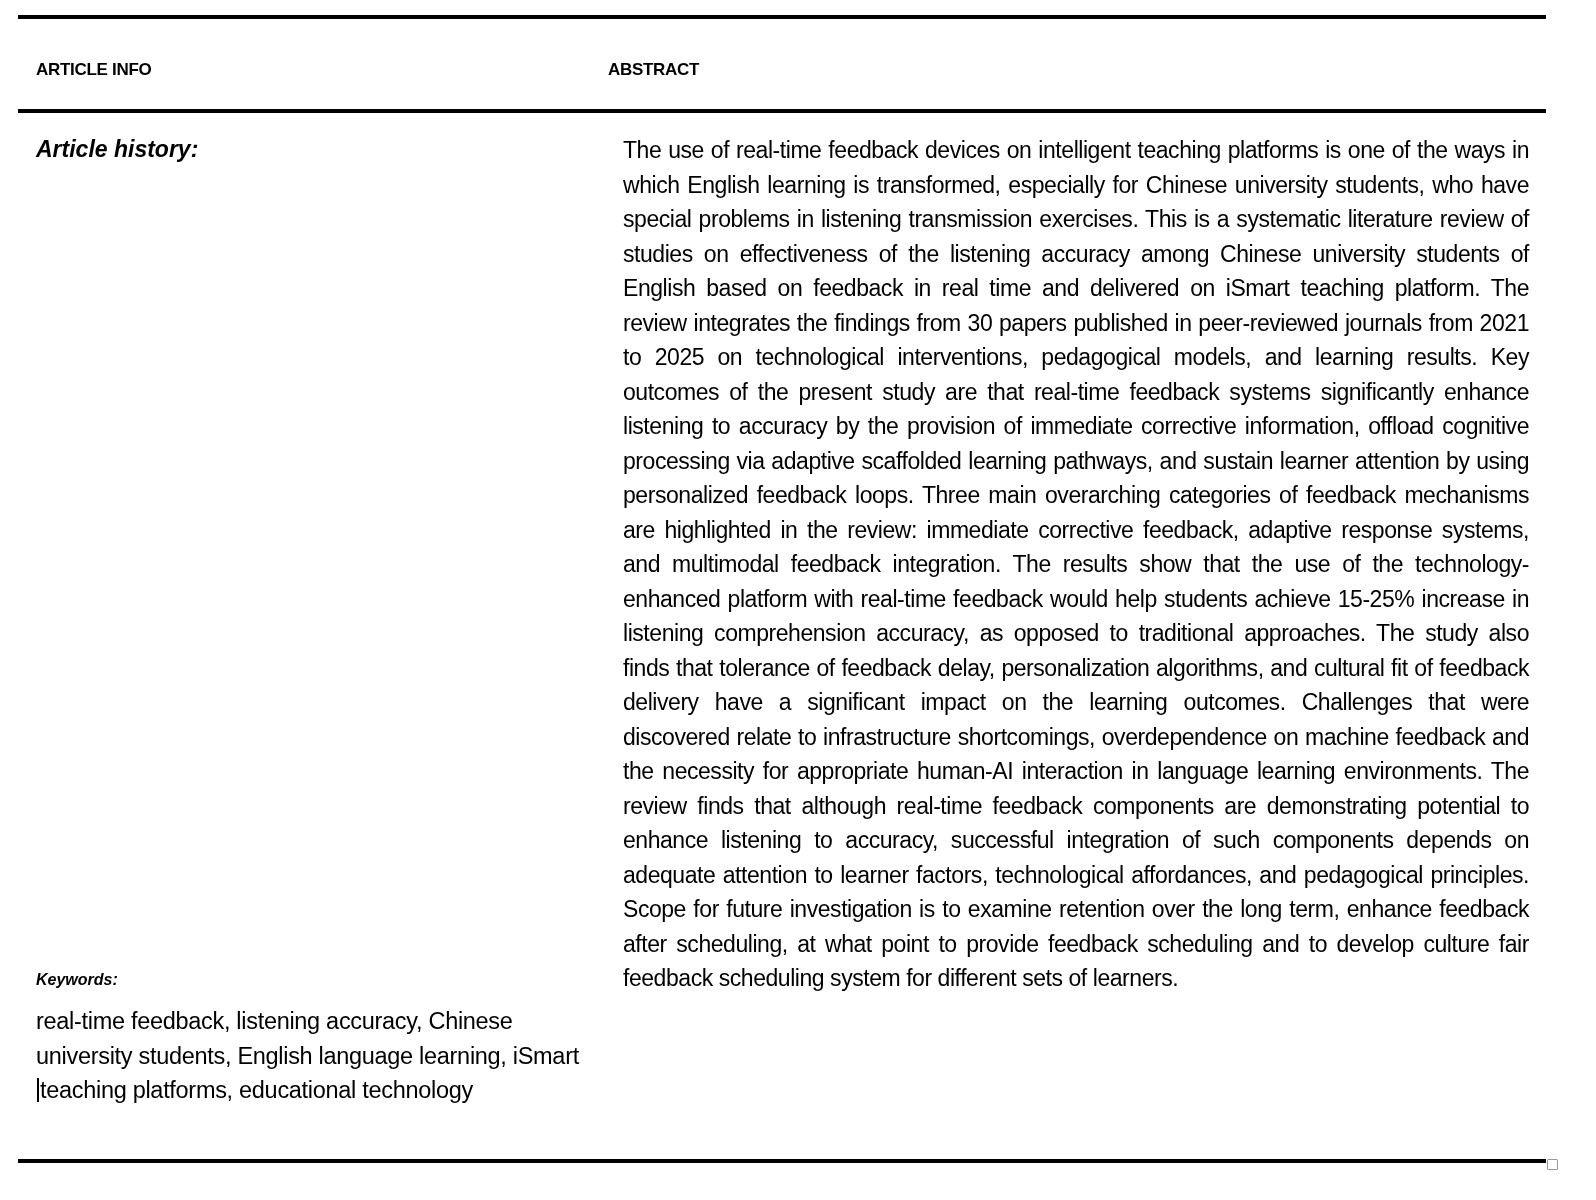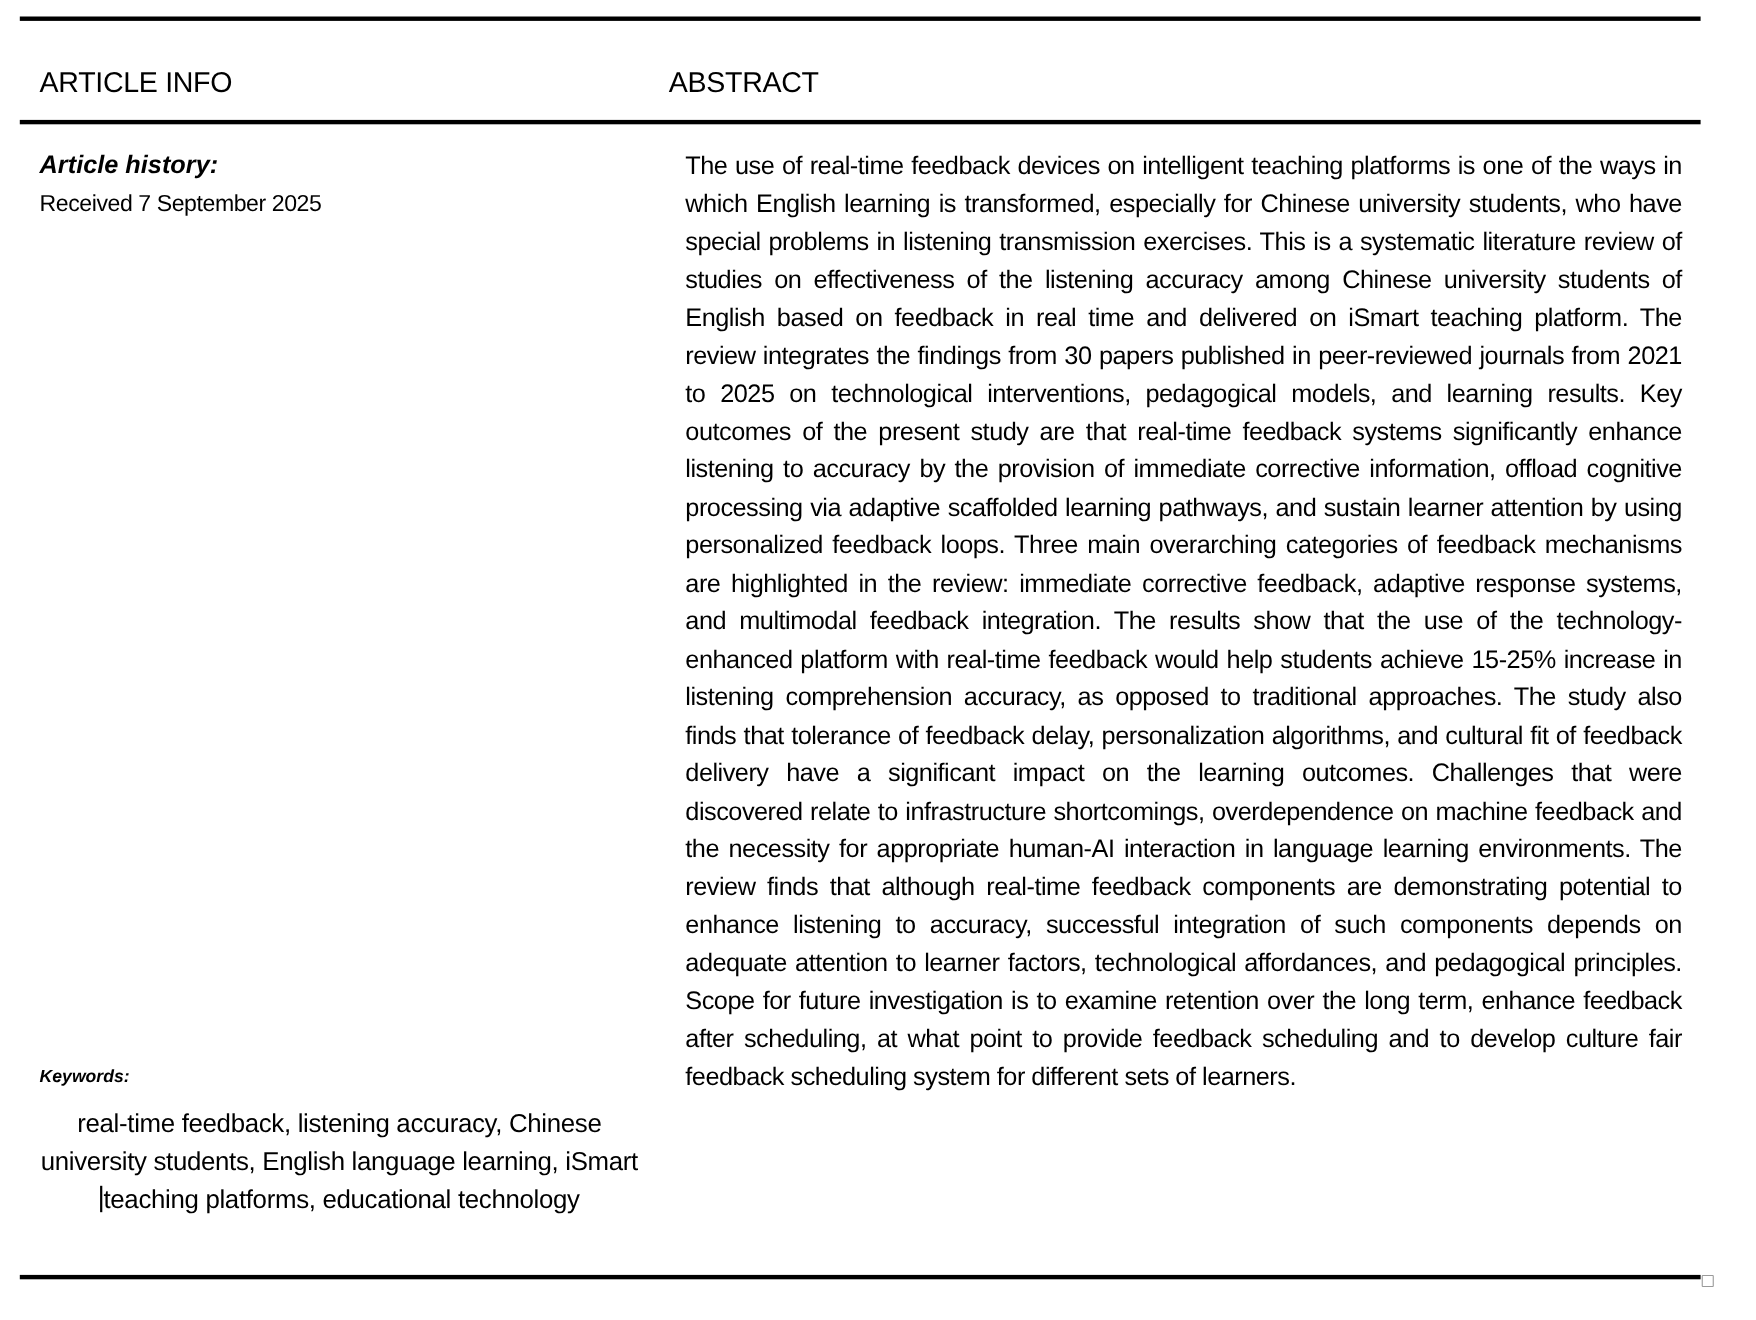--- a/index.html
+++ b/index.html
@@ -9,29 +9,29 @@
   }
   .rule { position: absolute; left: 18px; width: 1528px; background: #000; }
   .rule-top { top: 15px; height: 4px; }
   .rule-mid { top: 109px; height: 4px; }
   .rule-bot { top: 1159px; height: 4px; }
   .resize-handle {
     position: absolute; left: 1547px; top: 1159px; width: 9px; height: 9px;
     border: 1px solid #9a9a9a; background: #fff; border-radius: 1px;
   }
   .heading {
-    position: absolute; top: 60px; font-weight: normal; font-size: 26px; letter-spacing: -0.3px;
+    position: absolute; top: 60px; font-weight: bold; font-size: 17px; letter-spacing: -0.3px;
   }
   .h-info { left: 36px; }
   .h-abs { left: 608px; }
   .left-col { position: absolute; left: 36px; width: 560px; }
   .hist-title { top: 136px; font-size: 23px; font-weight: bold; font-style: italic; }
   .hist-list { top: 171px; font-size: 21px; line-height: 30.5px; letter-spacing: -0.4px; }
   .kw-title { top: 971px; font-size: 16px; font-weight: bold; font-style: italic; }
-  .kw-text { top: 1004px; font-size: 23.5px; line-height: 34.5px; width: 545px; letter-spacing: -0.3px; text-align: center; }
+  .kw-text { top: 1004px; font-size: 23.5px; line-height: 34.5px; width: 545px; letter-spacing: -0.3px; }
   .caret {
     display: inline-block; width: 2px; height: 24px; background: #000;
     vertical-align: -4px; margin: 0 1px;
   }
   .abstract {
     position: absolute; left: 623px; top: 133px; width: 906px;
     font-size: 23px; line-height: 34.5px; text-align: justify; letter-spacing: -0.45px;
   }
 </style>
 </head>
@@ -39,21 +39,20 @@
 
 <div class="rule rule-top"></div>
 
 <div class="heading h-info">ARTICLE INFO</div>
 <div class="heading h-abs">ABSTRACT</div>
 
 <div class="rule rule-mid"></div>
 
 <div class="left-col hist-title">Article history:</div>
 <div class="left-col hist-list">
-  <div>Received 7 September 2025</div>
 </div>
 
 <div class="left-col kw-title">Keywords:</div>
 <div class="left-col kw-text">
   <span>real-time feedback, listening accuracy, Chinese university students, English language learning, iSmart</span><span class="caret"></span><span>teaching platforms, educational technology</span>
 </div>
 
 <div class="abstract">The use of real-time feedback devices on intelligent teaching platforms is one of the ways in which English learning is transformed, especially for Chinese university students, who have special problems in listening transmission exercises. This is a systematic literature review of studies on effectiveness of the listening accuracy among Chinese university students of English based on feedback in real time and delivered on iSmart teaching platform. The review integrates the findings from 30 papers published in peer-reviewed journals from 2021 to 2025 on technological interventions, pedagogical models, and learning results. Key outcomes of the present study are that real-time feedback systems significantly enhance listening to accuracy by the provision of immediate corrective information, offload cognitive processing via adaptive scaffolded learning pathways, and sustain learner attention by using personalized feedback loops. Three main overarching categories of feedback mechanisms are highlighted in the review: immediate corrective feedback, adaptive response systems, and multimodal feedback integration. The results show that the use of the technology-enhanced platform with real-time feedback would help students achieve 15-25% increase in listening comprehension accuracy, as opposed to traditional approaches. The study also finds that tolerance of feedback delay, personalization algorithms, and cultural fit of feedback delivery have a significant impact on the learning outcomes. Challenges that were discovered relate to infrastructure shortcomings, overdependence on machine feedback and the necessity for appropriate human-AI interaction in language learning environments. The review finds that although real-time feedback components are demonstrating potential to enhance listening to accuracy, successful integration of such components depends on adequate attention to learner factors, technological affordances, and pedagogical principles. Scope for future investigation is to examine retention over the long term, enhance feedback after scheduling, at what point to provide feedback scheduling and to develop culture fair feedback scheduling system for different sets of learners.</div>
 
 <div class="rule rule-bot"></div>

